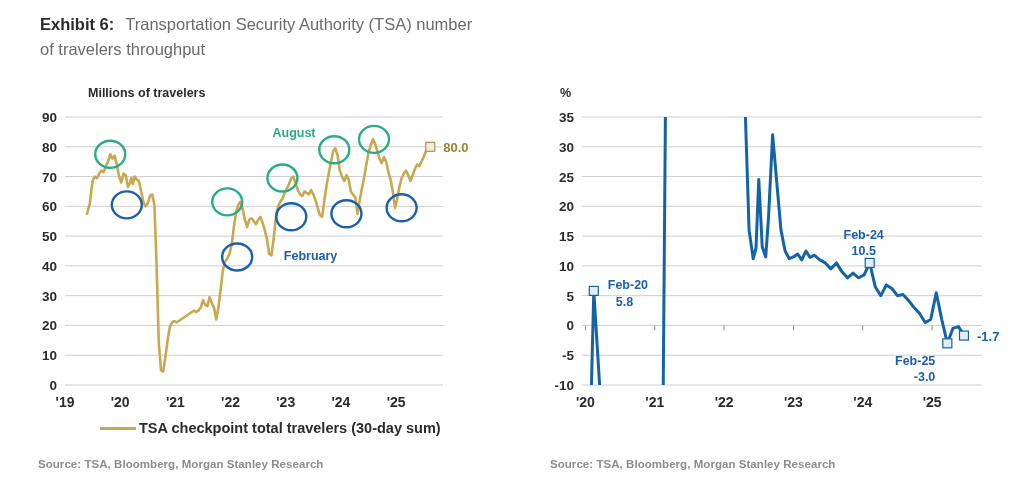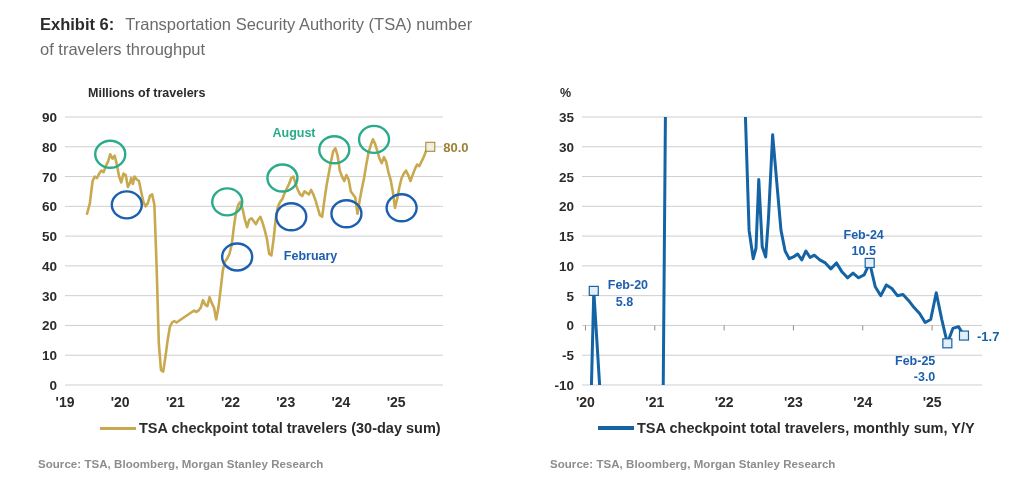--- a/index.html
+++ b/index.html
@@ -257,21 +257,17 @@
           <text x="351.6949740034577" y="238.9111111111111" class="anno-blue" text-anchor="middle">Feb-24</text>
           <text x="351.6949740034577" y="254.9111111111111" class="anno-blue" text-anchor="middle">10.5</text>
           <rect x="430.83795493934133" y="338.81111111111113" width="9" height="9" fill="#e4eef7" stroke="#1464a5" stroke-width="1.2"></rect>
           <text x="423.33795493934133" y="365.31111111111113" class="anno-blue" text-anchor="end">Feb-25</text>
           <text x="423.33795493934133" y="381.31111111111113" class="anno-blue" text-anchor="end">-3.0</text>
         </g>
       <rect id="e7-endbox" width="9" height="9" fill="#e4eef7" stroke="#1464a5" stroke-width="1.2" x="447.47573656845816" y="331.06888888888886"></rect>
       <text id="e7-endlabel" class="endlabel-blue" x="464.97573656845816" y="340.56888888888886">-1.7</text>
     </svg>
 
-    <div class="legend" style="left:86px; top:420px;">
-      <span class="swatch blue"></span>
-      <span>TSA checkpoint total travelers, monthly sum, Y/Y</span>
-    </div>
 
     <div class="source" style="left:38px; top:458px;">Source: TSA, Bloomberg, Morgan Stanley Research</div>
   </div>
 
 </div>
 
 </body></html>

